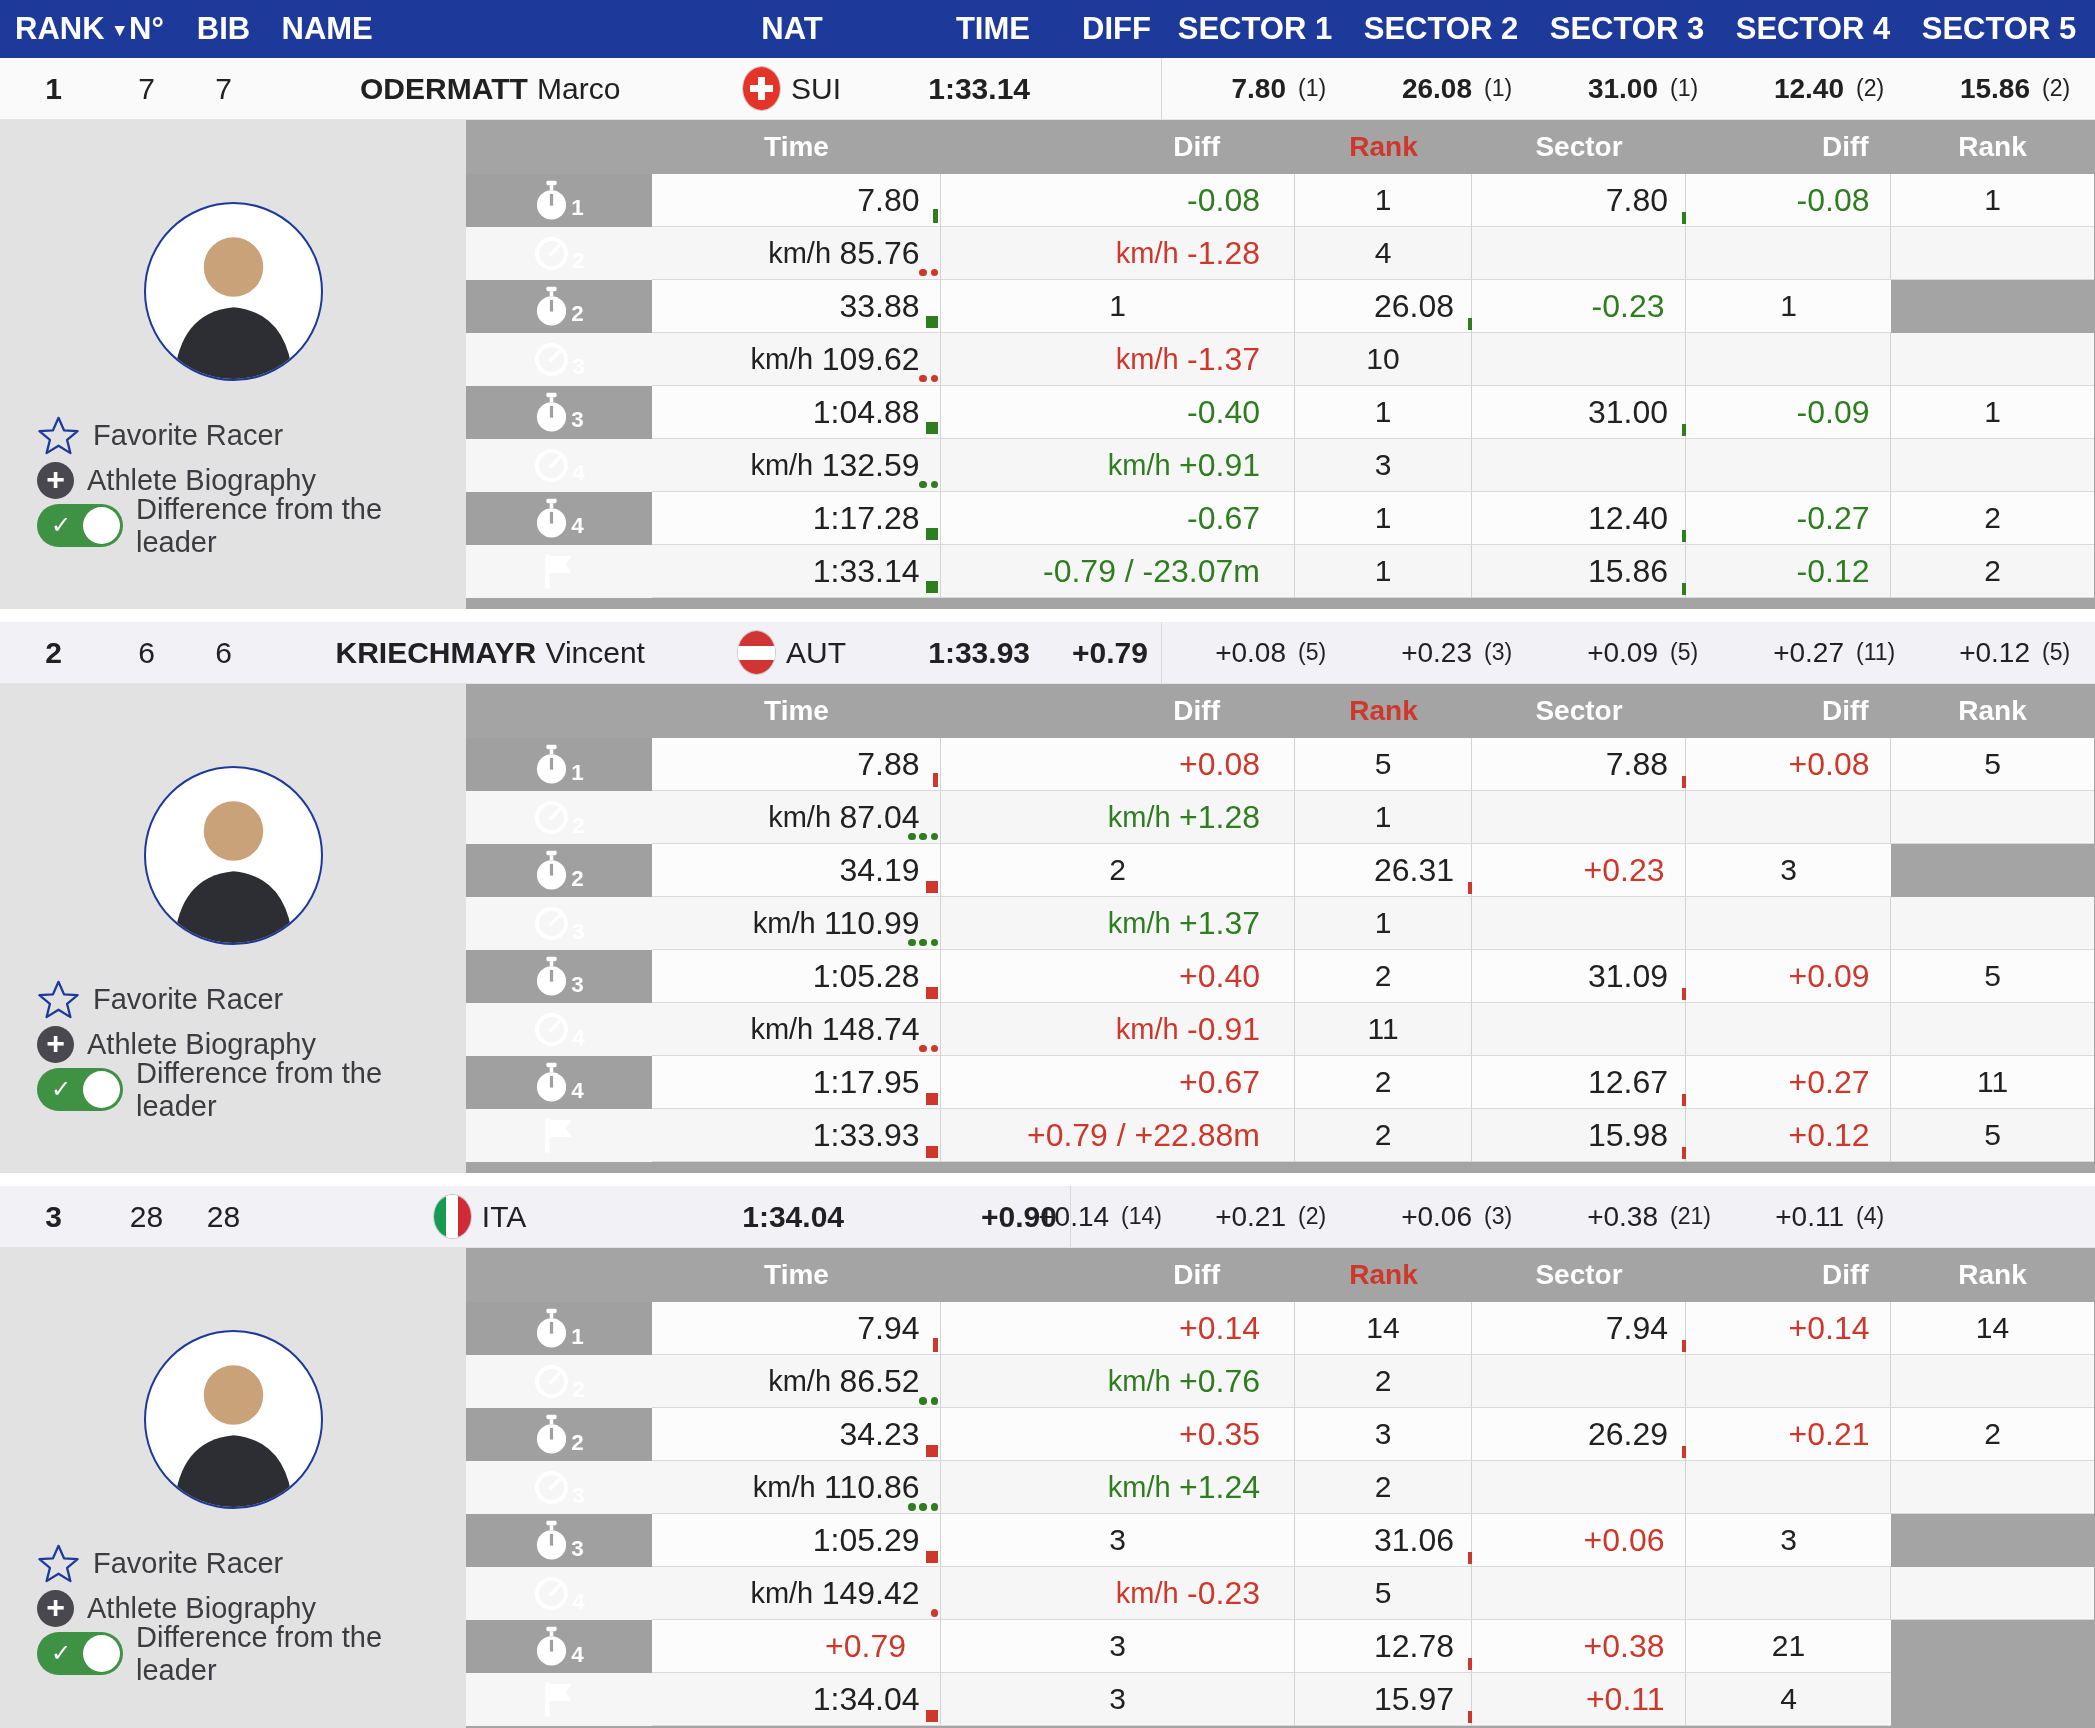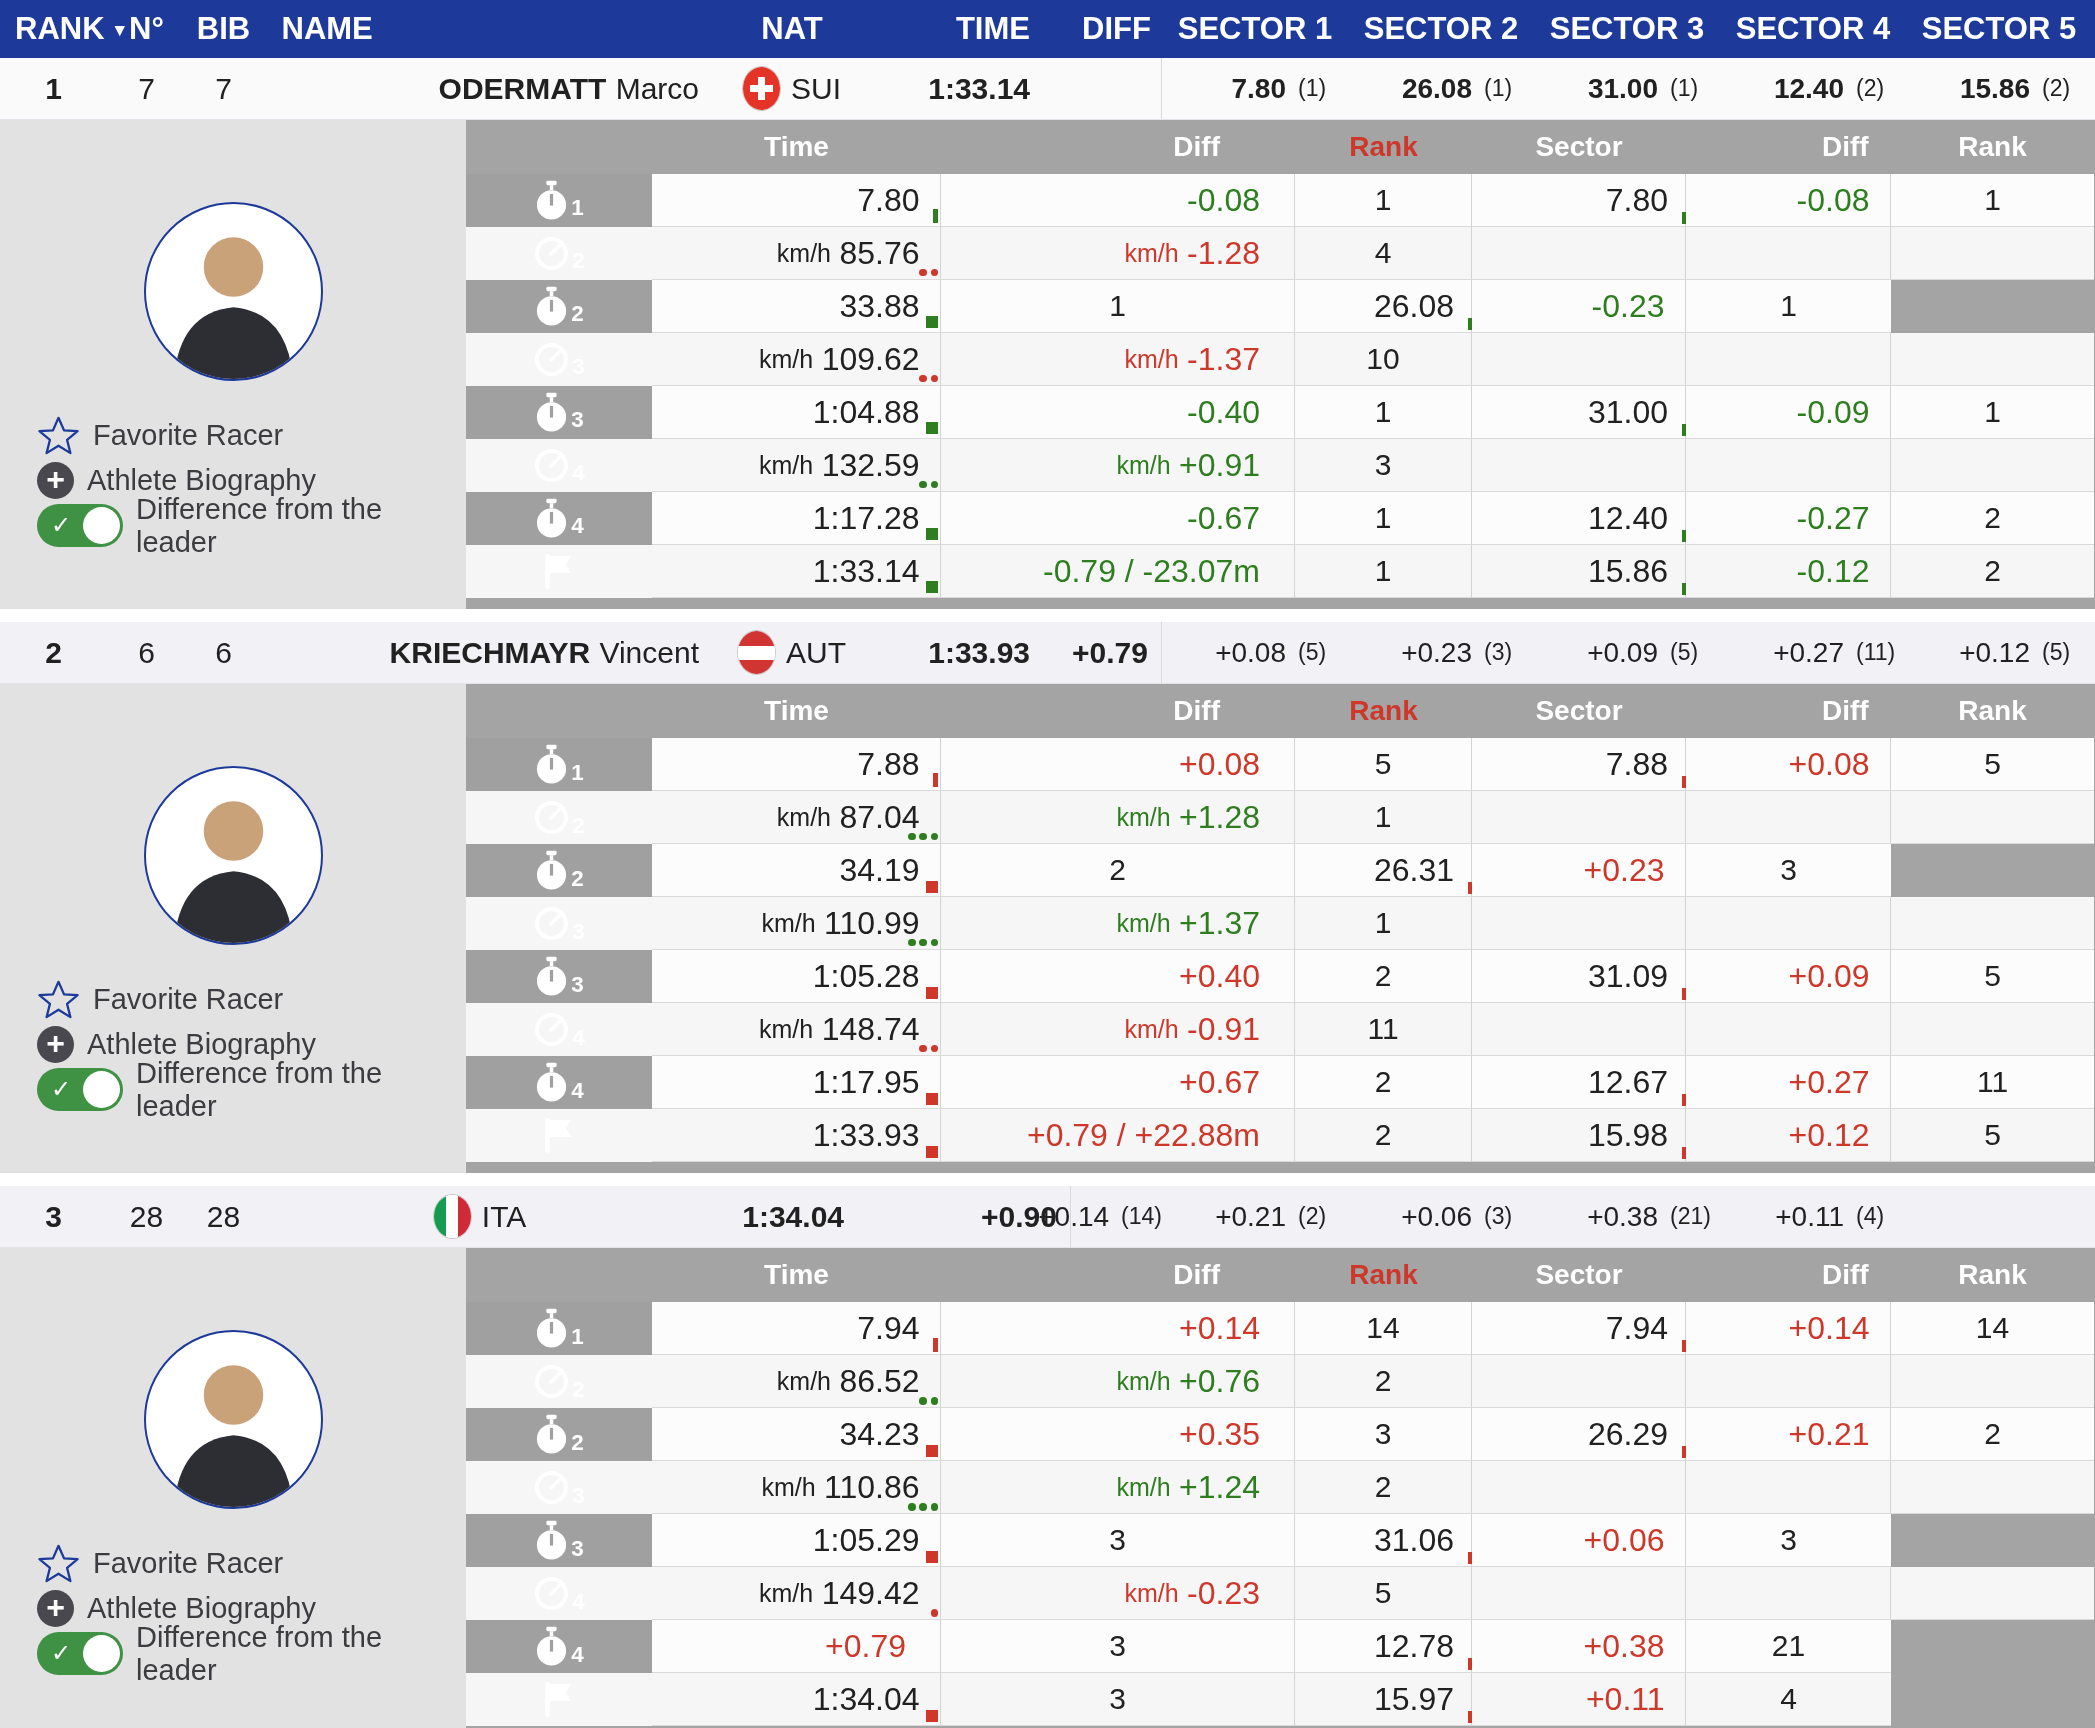--- a/index.html
+++ b/index.html
@@ -16,21 +16,21 @@
   .hc.h-name { justify-content:flex-start; padding-left:20.5px; }
   .hc.h-time { justify-content:flex-end; padding-right:41px; }
   .sort-arrow { font-size:17.7px; margin-left:6.5px; margin-top:3.7px; }
 
   
   .srow { height:62px; align-items:center; font-size:30px; background:#f1f1f6;
     border-bottom:0.9px solid #e3e3e9; cursor:pointer; }
   .leader .srow { background:#fafafa; }
   .c { display:flex; align-items:center; justify-content:center; white-space:nowrap; }
   .c.rank { font-weight:bold; }
-  .c.name { justify-content:flex-end; padding-left:20.5px; gap:9.3px; }
+  .c.name { justify-content:center; padding-left:20.5px; gap:9.3px; }
   .c.name .last { font-weight:bold; }
   .c.time { justify-content:flex-end; padding-right:41px; font-weight:bold; }
   .c.diff { justify-content:flex-end; padding-right:13px; font-weight:bold;
     border-right:0.9px solid #d9d9d9; height:100%; }
   .c.nat { gap:11.2px; }
   .c.sec { justify-content:flex-end; font-size:28px; }
   .c.sec .sv { flex:1; text-align:right; }
   .leader .c.sec .sv { font-weight:bold; }
   .c.sec .sr { width:62px; text-align:left; padding-left:12px; font-size:23px; }
 
@@ -81,21 +81,21 @@
   .cell { background:#fcfcfc; border-right:0.9px solid #d3d3d3; border-bottom:0.9px solid #dadada;
     display:flex; align-items:center; position:relative; font-size:32px; white-space:nowrap; }
   .drow.odd .cell { background:#f6f6f7; }
   .cell.ic { background:#a0a0a0; border:none; justify-content:center; gap:1.9px; }
   .cell:last-child { border-right:none; }
   .cell.tv { justify-content:flex-end; padding-right:20.5px; }
   .cell.dv { justify-content:flex-end; padding-right:34px; }
   .cell.rv,.cell.rv2 { justify-content:center; font-size:30px; }
   .cell.sv2c { justify-content:flex-end; padding-right:17px; }
   .cell.sd { justify-content:flex-end; padding-right:20.5px; }
-  .kmh { font-size:25px; margin-right:8.4px; }
+  .kmh { font-size:29px; margin-right:8.4px; }
   .g { color:#2e7d1f; } .r { color:#cd382b; }
 
   .sub { color:#fff; font-size:22.4px; font-weight:bold; align-self:flex-end; margin-bottom:5.6px; }
   .micon { display:inline-flex; }
   .micon svg { display:block; }
 
   .mark { position:absolute; bottom:2.8px; right:1.9px; display:flex; gap:3.7px; }
   .mk-t { width:4.7px; height:14px; }
   .mk-s { width:12px; height:12px; bottom:3.7px; }
   .mk-t.mg,.mk-s.mg { background:#2e7d1f; }

